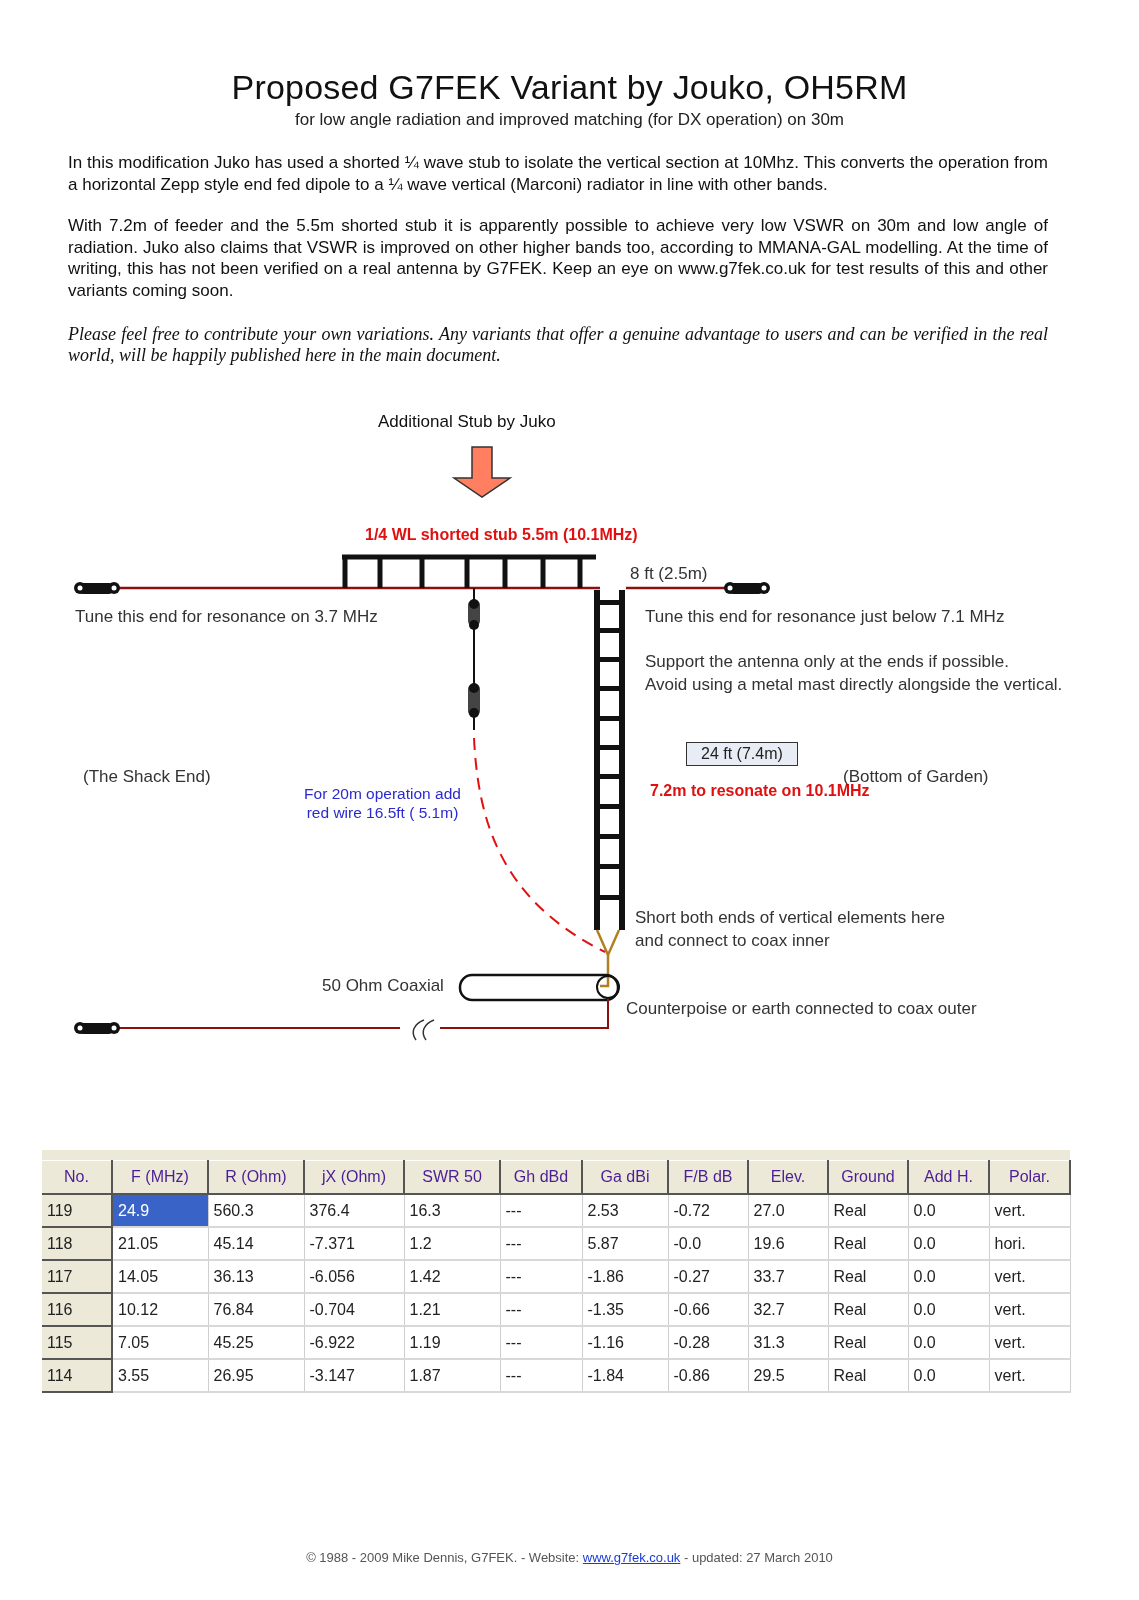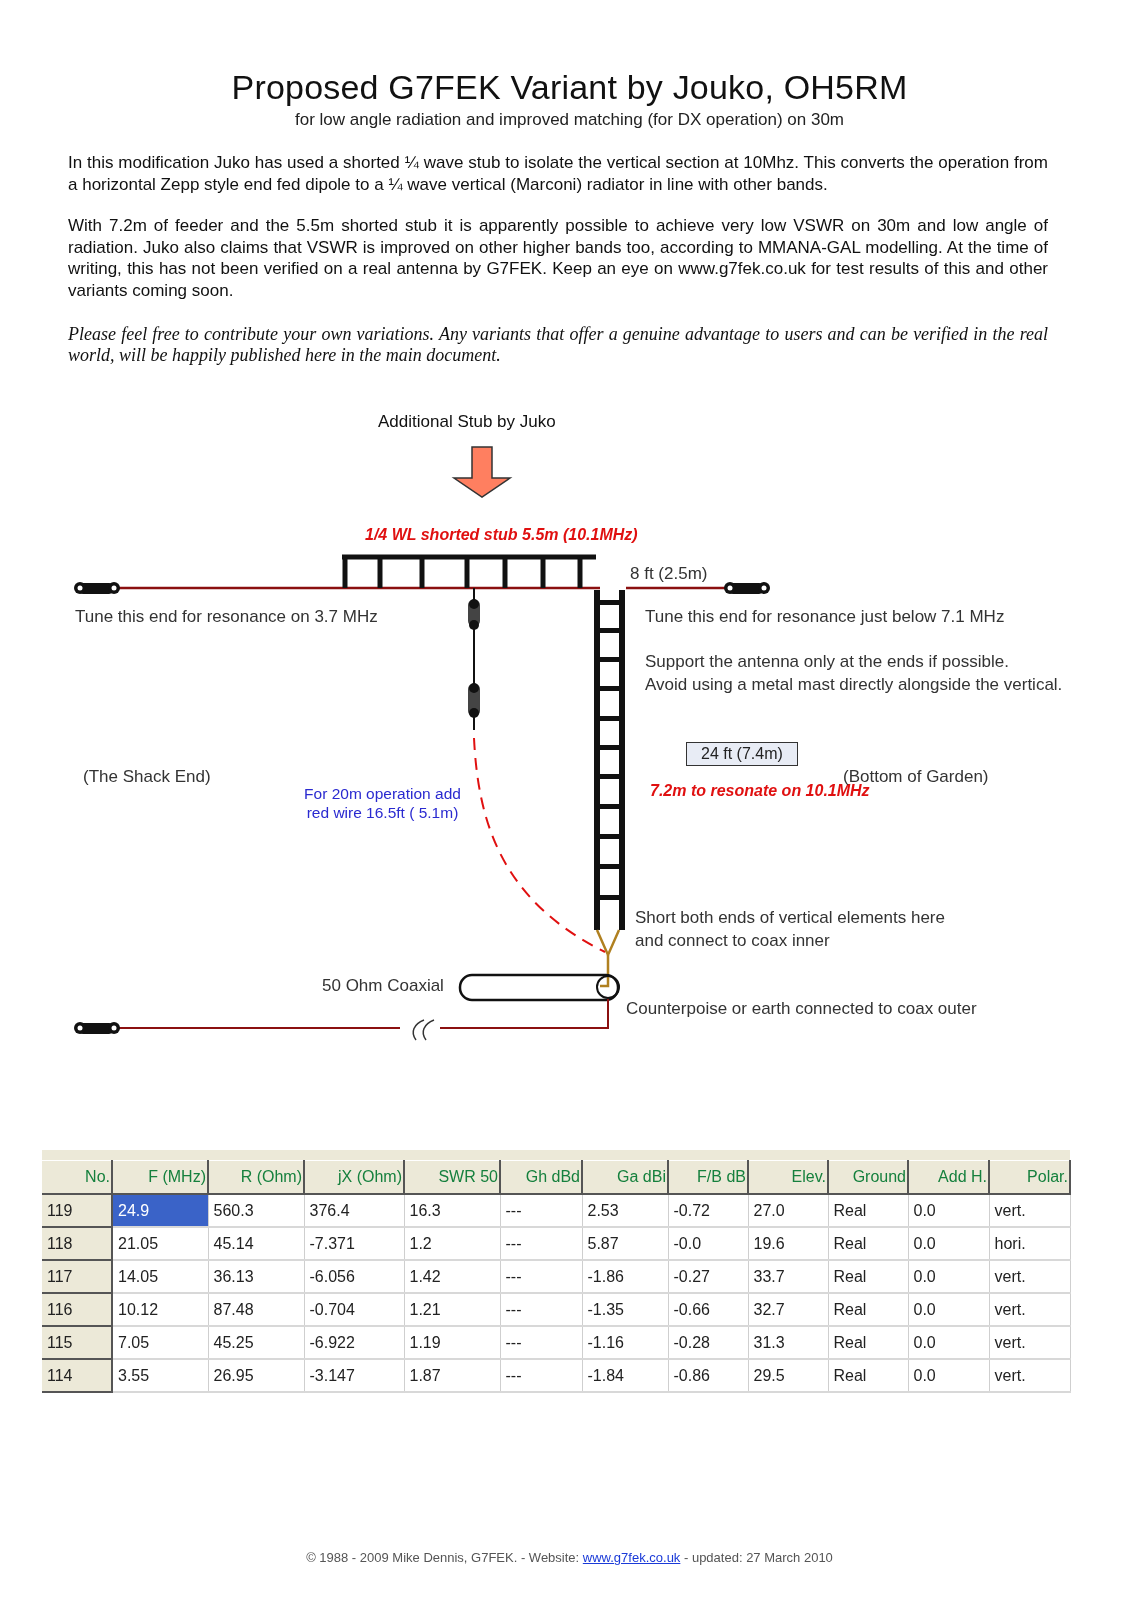--- a/index.html
+++ b/index.html
@@ -5,29 +5,29 @@
   html, body { margin:0; padding:0; background:#ffffff; }
   body { width:1139px; height:1600px; position:relative; overflow:hidden; font-family:"Liberation Sans", sans-serif; color:#111; }
   .abs { position:absolute; }
   .title { left:0; width:1139px; top:68px; text-align:center; font-size:34px; color:#111; letter-spacing:0.2px; }
   .subtitle { left:0; width:1139px; top:110px; text-align:center; font-size:17px; color:#222; }
   .para { left:68px; width:980px; font-size:17px; line-height:21.5px; color:#111; text-align:justify; }
   .para.p1 { top:152px; }
   .para.p2 { top:215px; }
   .para.italic { top:324px; font-family:"Liberation Serif", serif; font-style:italic; font-size:18px; line-height:21px; }
   .lbl { font-size:17px; color:#333; white-space:nowrap; }
-  .redbold { color:#e01010; font-weight:bold; font-size:16px; white-space:nowrap;font-style:italic; }
+  .redbold { color:#e01010; font-weight:bold; font-size:16px; white-space:nowrap; }
   .blue { color:#2a2ad0; font-size:15.5px; text-align:center; line-height:19px; }
   .boxlbl { border:1px solid #333; background:#e8ecf5; padding:2px 14px; font-size:16px; color:#222; }
   svg.diagram { position:absolute; left:0; top:0; }
   
   .grid { position:absolute; left:42px; top:1150px; width:1028px; }
   .grid .topbar { height:10px; background:#ece9d8; }
   table.mm { border-collapse:collapse; width:1028px; table-layout:fixed; font-size:16px; color:#222; }
-  table.mm th { background:#ece9d8; font-weight:normal; height:30px; border-right:2px solid #555; border-bottom:2px solid #555; border-top:1px solid #fff; text-align:right; color:#15803d; }
+  table.mm th { background:#ece9d8; font-weight:normal; height:30px; border-right:2px solid #555; border-bottom:2px solid #555; border-top:1px solid #fff; text-align:center; color:#4c1d95; }
   table.mm td { height:29px; border-right:1px solid #cfcfcf; border-bottom:2px solid #d8d8d8; padding-left:5px; }
   table.mm td.no { background:#ece9d8; border-right:2px solid #555; border-bottom:2px solid #555; }
   table.mm td.sel { background:#3a63c8; color:#fff; }
   .footer { left:0; width:1139px; top:1550px; text-align:center; font-size:13px; color:#555; }
   .footer a { color:#1a3ad8; text-decoration:underline; }
 </style>
 </head>
 <body>
 
 <div class="abs title">Proposed G7FEK Variant by Jouko, OH5RM</div>
@@ -217,21 +217,21 @@
         <td>-1.86</td>
         <td>-0.27</td>
         <td>33.7</td>
         <td>Real</td>
         <td>0.0</td>
         <td>vert.</td>
       </tr>
       <tr>
         <td class="no">116</td>
         <td>10.12</td>
-        <td>87.48</td>
+        <td>76.84</td>
         <td>-0.704</td>
         <td>1.21</td>
         <td>---</td>
         <td>-1.35</td>
         <td>-0.66</td>
         <td>32.7</td>
         <td>Real</td>
         <td>0.0</td>
         <td>vert.</td>
       </tr>

